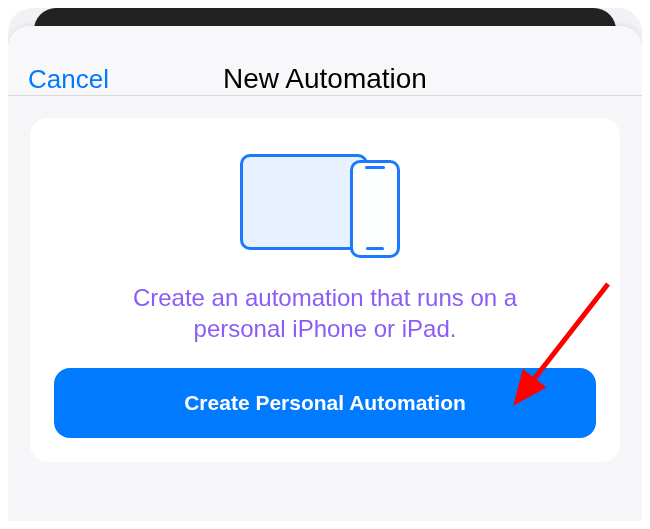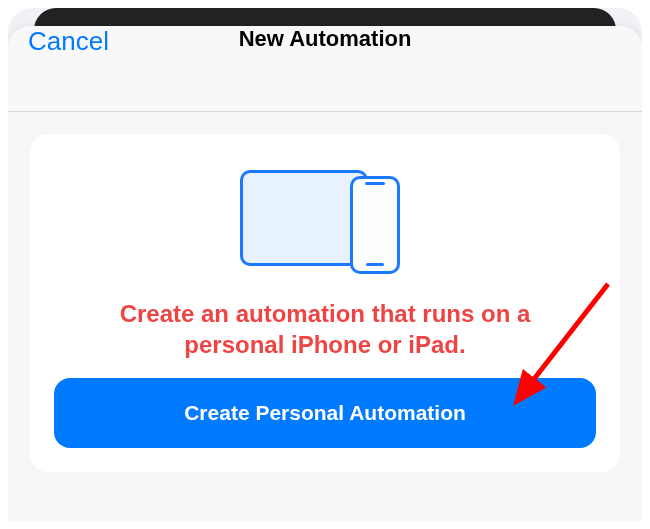--- a/index.html
+++ b/index.html
@@ -35,42 +35,42 @@
       left: 0;
       right: 0;
       top: 18px;
       bottom: 0;
       background: #f6f6f8;
       border-radius: 22px 22px 0 0;
       box-shadow: 0 -1px 6px rgba(0,0,0,0.08);
       overflow: hidden;
     }
     .nav-bar {
-      height: 86px;
+      height: 70px;
       display: flex;
-      align-items: flex-start;
+      align-items: flex-end;
       padding: 0 20px;
       position: relative;
       border-bottom: 1px solid rgba(0,0,0,0.12);
       background: #f8f8fa;
     }
     .cancel-btn {
       font-size: 26px;
       color: #007aff;
       font-weight: 400;
       background: none;
       border: none;
       cursor: pointer;
     }
     .nav-title {
       position: absolute;
       left: 50%;
       transform: translateX(-50%);
-      font-size: 22px;
-      font-weight: 700;
+      font-size: 28px;
+      font-weight: 400;
       color: #000;
     }
     .content-area {
       padding: 22px;
     }
     .card {
       background: #ffffff;
       border-radius: 18px;
       padding: 24px 24px 24px 24px;
       display: flex;
@@ -119,26 +119,26 @@
       bottom: 5px;
       left: 50%;
       transform: translateX(-50%);
       width: 18px;
       height: 3px;
       background: #1b78ff;
       border-radius: 2px;
     }
     .card-description {
       font-size: 24px;
-      color: #ef4444;
+      color: #8b5cf6;
       text-align: center;
       line-height: 1.3;
       max-width: 480px;
-      margin-bottom: 18px;
-      font-weight: 700;
+      margin-bottom: 24px;
+      font-weight: 400;
     }
     .primary-btn {
       width: 100%;
       height: 70px;
       background: #007aff;
       color: #ffffff;
       font-size: 21px;
       font-weight: 600;
       border: none;
       border-radius: 16px;

